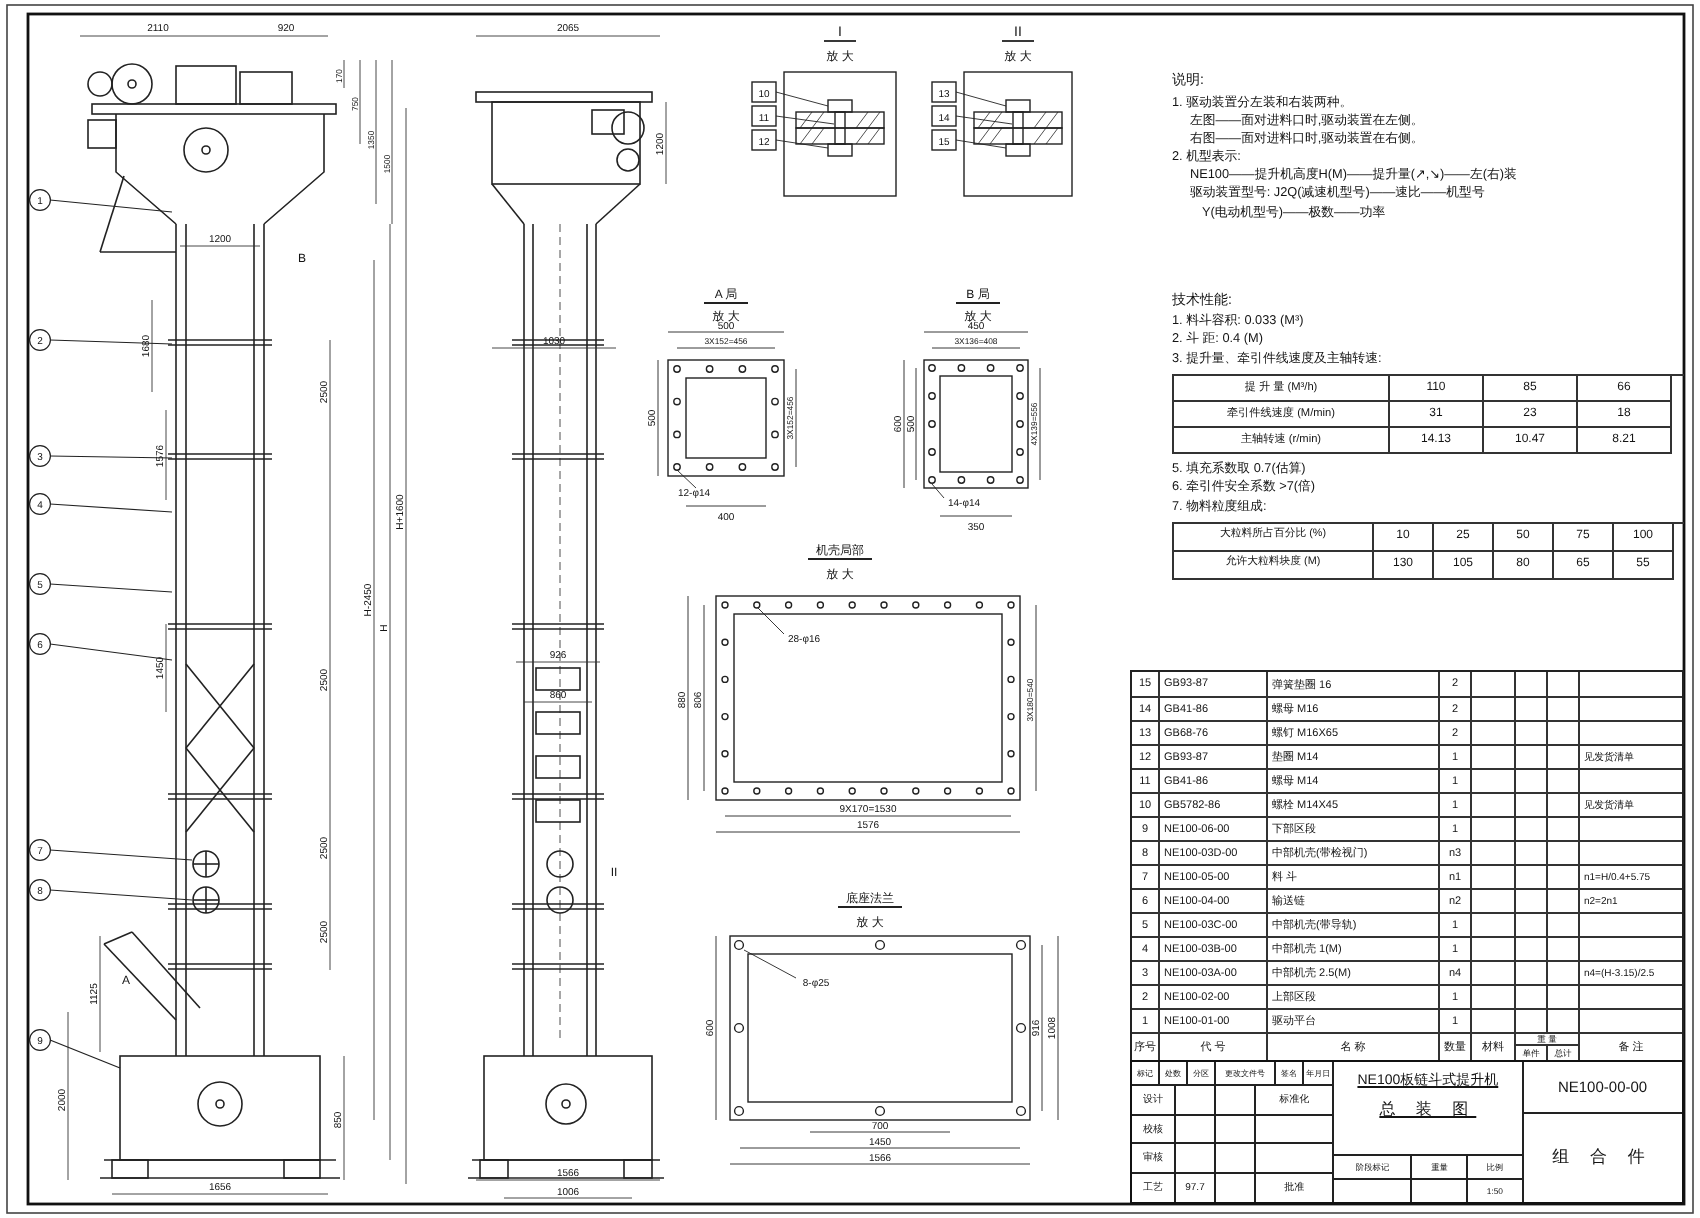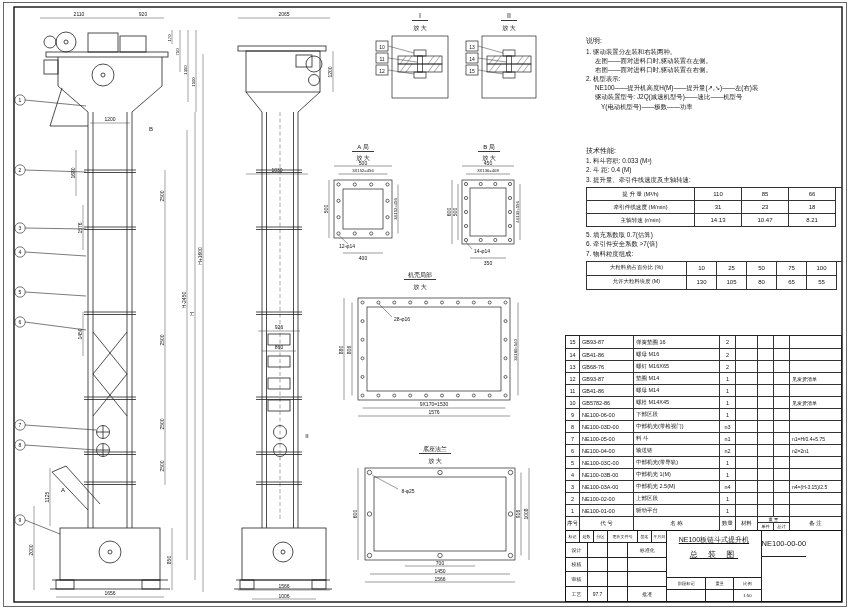--- a/index.html
+++ b/index.html
@@ -58,21 +58,21 @@
   .tb-col2 { width:95px; border-right:1px solid #222; display:flex; flex-direction:column; }
   .tb-title { flex:1; text-align:center; padding-top:4px;text-decoration:underline; }
   .tb-product { font-size:7px; }
   .tb-sheet { font-size:8px; letter-spacing:4px; margin-top:4px; }
   .tb-strip { height:24px; border-top:1px solid #222; display:flex; flex-direction:column; }
   .tb-strip .srow { flex:1; display:flex; }
   .tb-strip .srow > div { border-right:1px solid #222; display:flex; align-items:center; justify-content:center;
                           font-size:4.2px; overflow:hidden; }
   .tb-strip .srow:first-child > div { border-bottom:1px solid #222; }
   .st-a{width:39px;} .st-b{width:28px;} .st-c{flex:1; border-right:none !important; font-size:5.5px;}
-  .tb-col3 { width:80px; display:flex; flex-direction:row; }
+  .tb-col3 { width:80px; display:flex; flex-direction:column; }
   .tb-dwg { height:26px; border-bottom:1px solid #222; display:flex; align-items:center; justify-content:center; font-size:7.5px; }
   .tb-type { flex:1; display:flex; align-items:center; justify-content:center; font-size:8.5px; letter-spacing:4px; }
 </style>
 </head>
 <body>
 
 <div id="sheet">
 
 <svg width="850" height="609" viewBox="0 0 850 609" style="position:absolute;left:0;top:0;">
 
@@ -746,16 +746,17 @@
         </div>
         <div class="srow">
           <div class="st-a"></div>
           <div class="st-b"></div>
           <div class="st-c">1:50</div>
         </div>
       </div>
     </div>
     <div class="tb-col3">
       <div class="tb-dwg">NE100-00-00</div>
+      <div class="tb-type">组 合 件</div>
     </div>
   </div>
 
 </div>
 
 </body></html>

